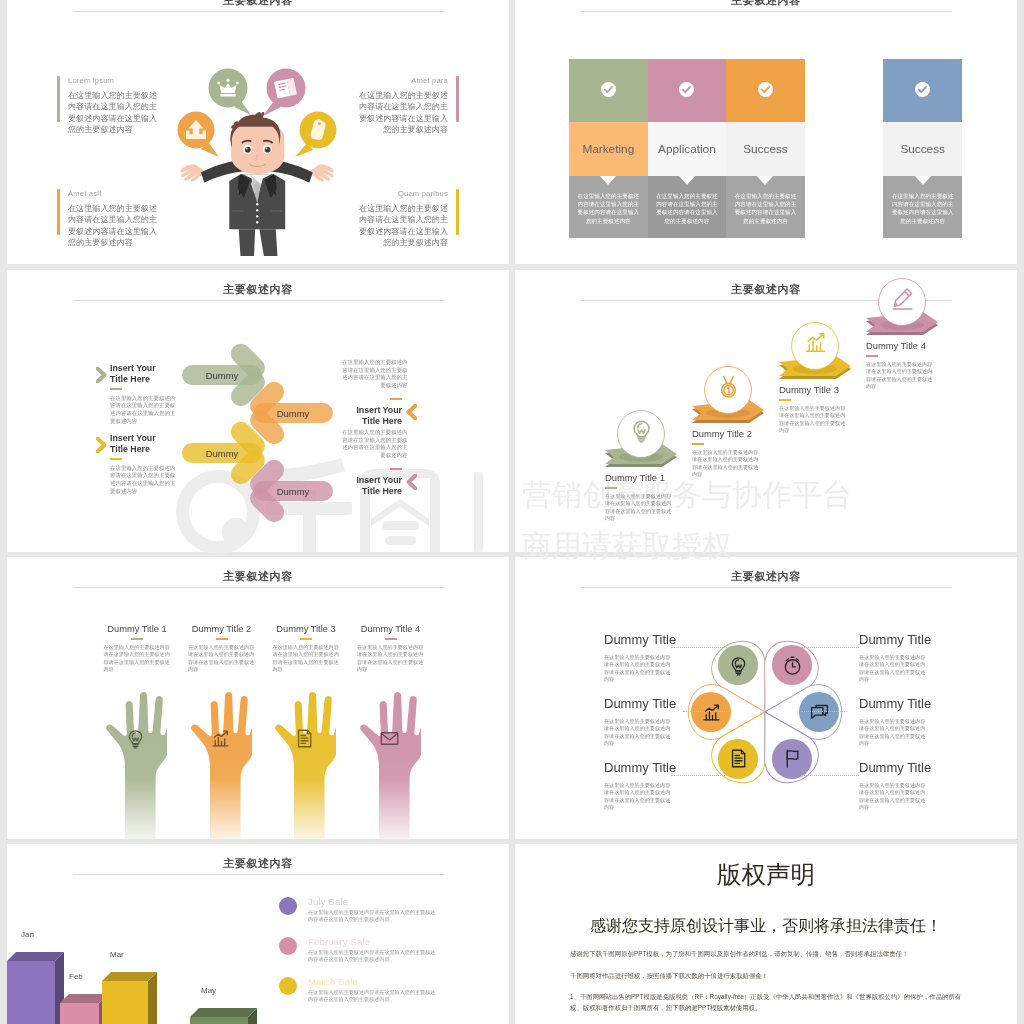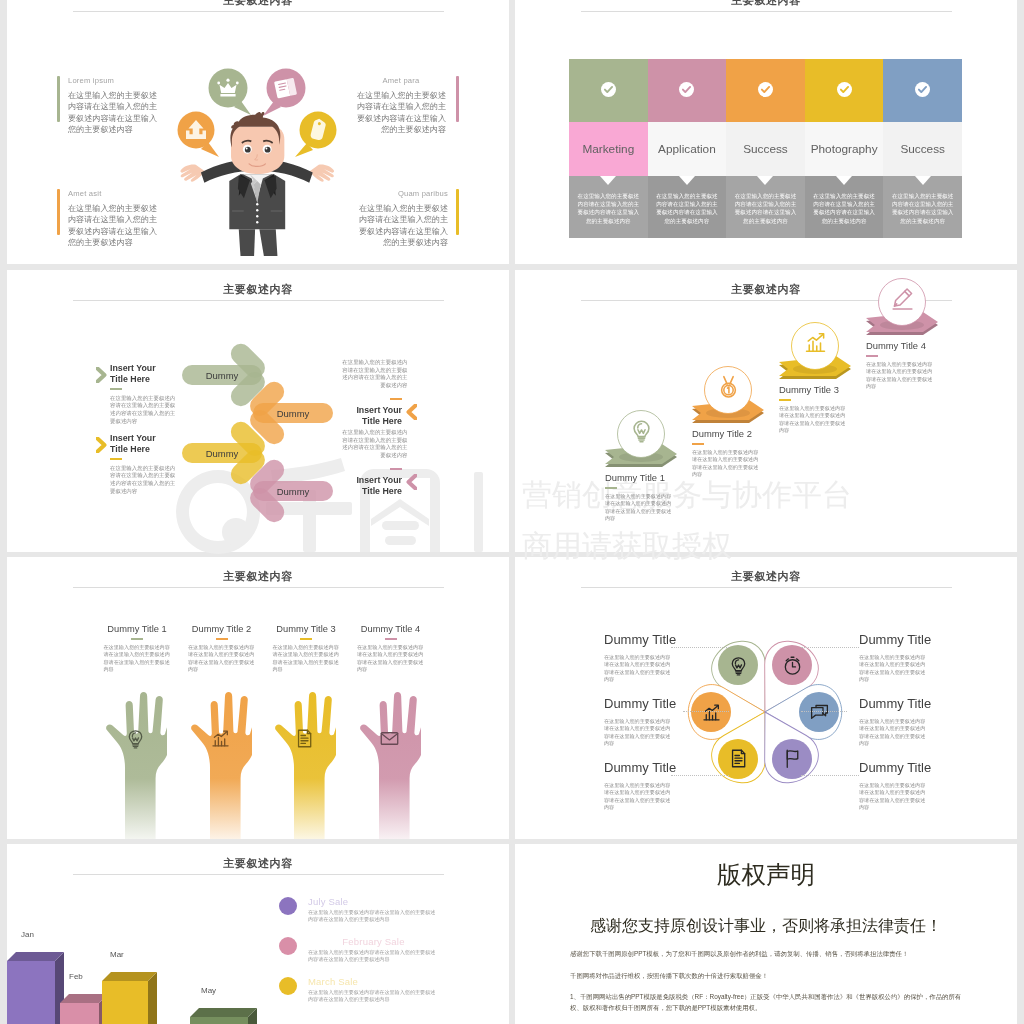--- a/index.html
+++ b/index.html
@@ -96,21 +96,21 @@
 
   <div class="tb" style="left:50px;top:94px;width:105px;">
     <div class="tb-bar" style="background:#a7b590;left:0;top:0;height:46px;"></div>
     <div class="tb-in" style="padding-left:11px;">
       <div class="tb-label">Lorem ipsum</div>
       <div class="tb-text cn">在这里输入您的主要叙述内容请在这里输入您的主要叙述内容请在这里输入您的主要叙述内容</div>
     </div>
   </div>
   <div class="tb" style="left:347px;top:94px;width:105px;">
     <div class="tb-bar" style="background:#ce92a8;right:0;top:0;height:46px;"></div>
-    <div class="tb-in" style="padding-right:11px;text-align:right;display:flex;flex-direction:column;align-items:center;">
+    <div class="tb-in" style="padding-right:11px;text-align:right;display:flex;flex-direction:column;align-items:flex-end;">
       <div class="tb-label">Amet para</div>
       <div class="tb-text cn">在这里输入您的主要叙述内容请在这里输入您的主要叙述内容请在这里输入您的主要叙述内容</div>
     </div>
   </div>
   <div class="tb" style="left:50px;top:207px;width:105px;">
     <div class="tb-bar" style="background:#f0a247;left:0;top:0;height:46px;"></div>
     <div class="tb-in" style="padding-left:11px;">
       <div class="tb-label">Amet asit</div>
       <div class="tb-text cn">在这里输入您的主要叙述内容请在这里输入您的主要叙述内容请在这里输入您的主要叙述内容</div>
     </div>
@@ -213,21 +213,21 @@
   <div class="s-rule" style="left:66px;width:371px;top:29px;"></div>
   <div id="s2grid" style="position:absolute;left:54px;top:77px;width:393px;height:179px;">
         <div class="s2col" style="left:0px;">
           <div class="s2top" style="background:#a7b590;">
             <svg width="15" height="15" viewBox="0 0 15 15" style="position:absolute;left:50%;margin-left:-7.5px;top:23px;">
               <circle cx="7.5" cy="7.5" r="7.5" fill="#ffffff"></circle>
               <path d="M3.9 7.6 L6.3 10.1 L11.1 4.9" fill="none" stroke="#a7b590" stroke-width="1.9" stroke-linecap="round" stroke-linejoin="round"></path>
             </svg>
             <div class="s2tri" style="border-top:9px solid #a7b590;"></div>
           </div>
-          <div class="s2mid" style="background:#f9a8d4;">
+          <div class="s2mid" style="background:#fdba74;">
             <div class="s2label">Marketing</div>
             <div class="s2midtri"></div>
           </div>
           <div class="s2bot" style="background:#a5a5a5;">
             <div class="cn">在这里输入您的主要叙述内容请在这里输入您的主要叙述内容请在这里输入您的主要叙述内容</div>
           </div>
         </div>
         <div class="s2col" style="left:78.6px;">
           <div class="s2top" style="background:#ce92a8;">
             <svg width="15" height="15" viewBox="0 0 15 15" style="position:absolute;left:50%;margin-left:-7.5px;top:23px;">
@@ -250,36 +250,20 @@
               <circle cx="7.5" cy="7.5" r="7.5" fill="#ffffff"></circle>
               <path d="M3.9 7.6 L6.3 10.1 L11.1 4.9" fill="none" stroke="#f0a247" stroke-width="1.9" stroke-linecap="round" stroke-linejoin="round"></path>
             </svg>
             <div class="s2tri" style="border-top:9px solid #f0a247;"></div>
           </div>
           <div class="s2mid" style="background:#f2f2f2;">
             <div class="s2label">Success</div>
             <div class="s2midtri"></div>
           </div>
           <div class="s2bot" style="background:#a5a5a5;">
-            <div class="cn">在这里输入您的主要叙述内容请在这里输入您的主要叙述内容请在这里输入您的主要叙述内容</div>
-          </div>
-        </div>
-        <div class="s2col" style="left:235.79999999999998px;">
-          <div class="s2top" style="background:#e8bd28;">
-            <svg width="15" height="15" viewBox="0 0 15 15" style="position:absolute;left:50%;margin-left:-7.5px;top:23px;">
-              <circle cx="7.5" cy="7.5" r="7.5" fill="#ffffff"></circle>
-              <path d="M3.9 7.6 L6.3 10.1 L11.1 4.9" fill="none" stroke="#e8bd28" stroke-width="1.9" stroke-linecap="round" stroke-linejoin="round"></path>
-            </svg>
-            <div class="s2tri" style="border-top:9px solid #e8bd28;"></div>
-          </div>
-          <div class="s2mid" style="background:#f7f7f7;">
-            <div class="s2label">Photography</div>
-            <div class="s2midtri"></div>
-          </div>
-          <div class="s2bot" style="background:#9a9a9a;">
             <div class="cn">在这里输入您的主要叙述内容请在这里输入您的主要叙述内容请在这里输入您的主要叙述内容</div>
           </div>
         </div>
         <div class="s2col" style="left:314.4px;">
           <div class="s2top" style="background:#809fc3;">
             <svg width="15" height="15" viewBox="0 0 15 15" style="position:absolute;left:50%;margin-left:-7.5px;top:23px;">
               <circle cx="7.5" cy="7.5" r="7.5" fill="#ffffff"></circle>
               <path d="M3.9 7.6 L6.3 10.1 L11.1 4.9" fill="none" stroke="#809fc3" stroke-width="1.9" stroke-linecap="round" stroke-linejoin="round"></path>
             </svg>
             <div class="s2tri" style="border-top:9px solid #809fc3;"></div>
@@ -694,21 +678,21 @@
         <div class="s7cat" style="left:201px;top:60px;">May</div>
       </div>
   <div id="s7legend" style="position:absolute;left:272px;top:52px;width:180px;height:180px;">
         <div class="s7leg" style="left:0;top:0px;">
           <div class="s7dot" style="background:#8c74bf;"></div>
           <div class="s7lt" style="color:#d3cae7;">July Sale</div>
           <div class="s7lx">在这里输入您的主要叙述内容请在这里输入您的主要叙述内容请在这里输入您的主要叙述内容</div>
         </div>
         <div class="s7leg" style="left:0;top:40px;">
           <div class="s7dot" style="background:#d98fa8;"></div>
-          <div class="s7lt" style="color:#f1d4de;text-align:center;">February Sale</div>
+          <div class="s7lt" style="color:#f1d4de;">February Sale</div>
           <div class="s7lx">在这里输入您的主要叙述内容请在这里输入您的主要叙述内容请在这里输入您的主要叙述内容</div>
         </div>
         <div class="s7leg" style="left:0;top:80px;">
           <div class="s7dot" style="background:#e8bd28;"></div>
           <div class="s7lt" style="color:#f6e6ad;">March Sale</div>
           <div class="s7lx">在这里输入您的主要叙述内容请在这里输入您的主要叙述内容请在这里输入您的主要叙述内容</div>
         </div>
       </div>
 </div>
 

